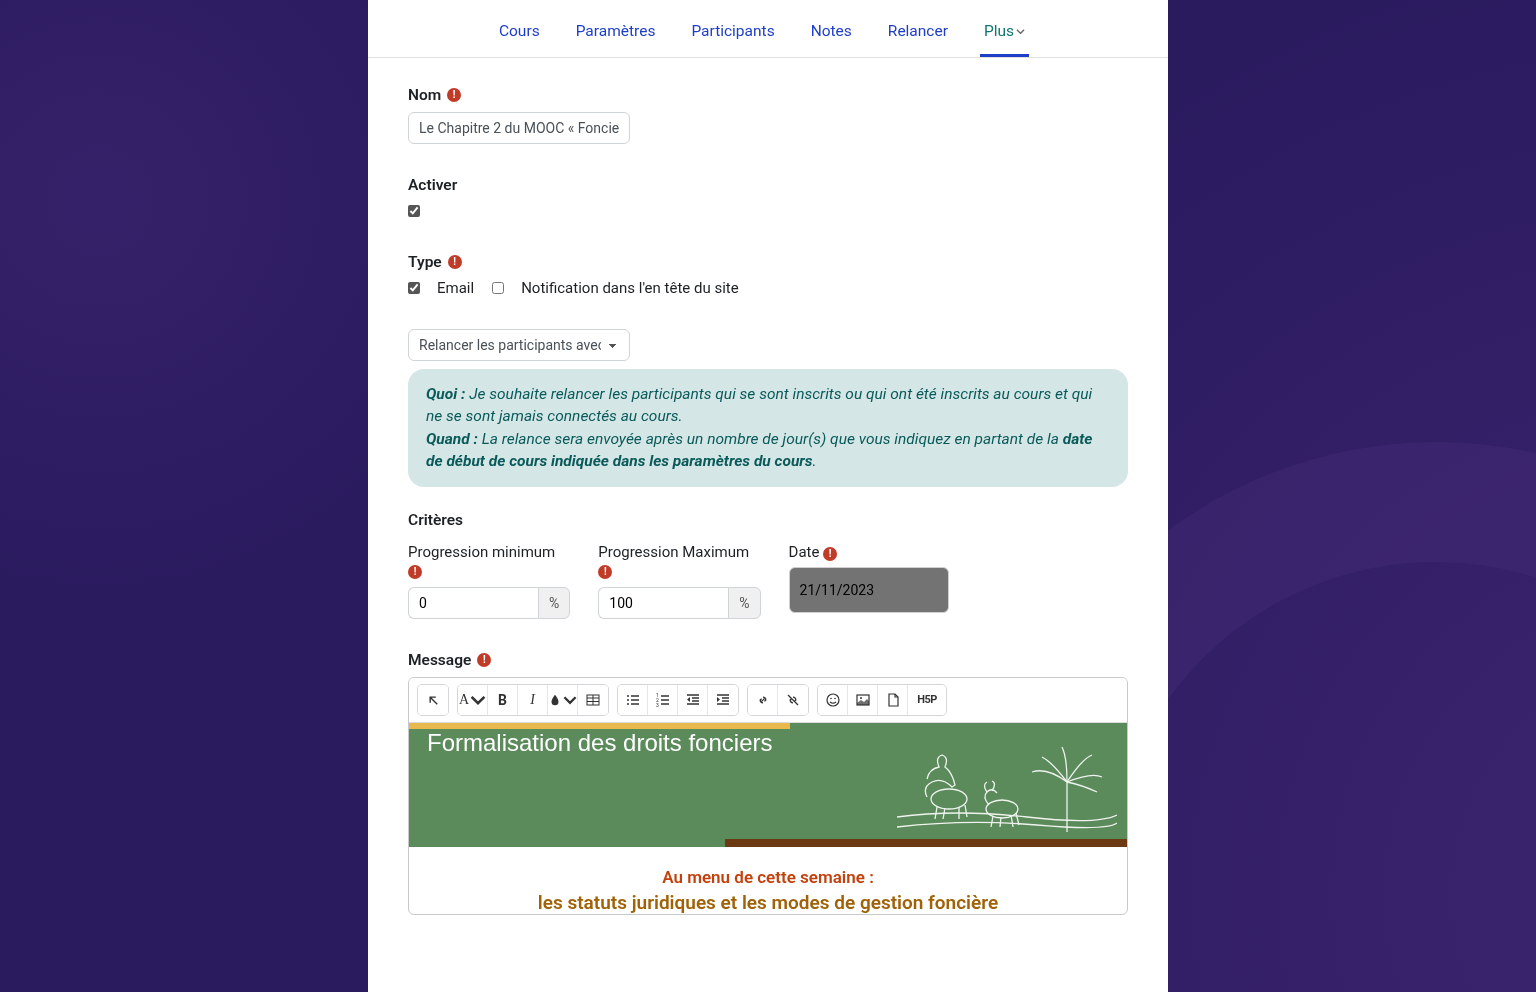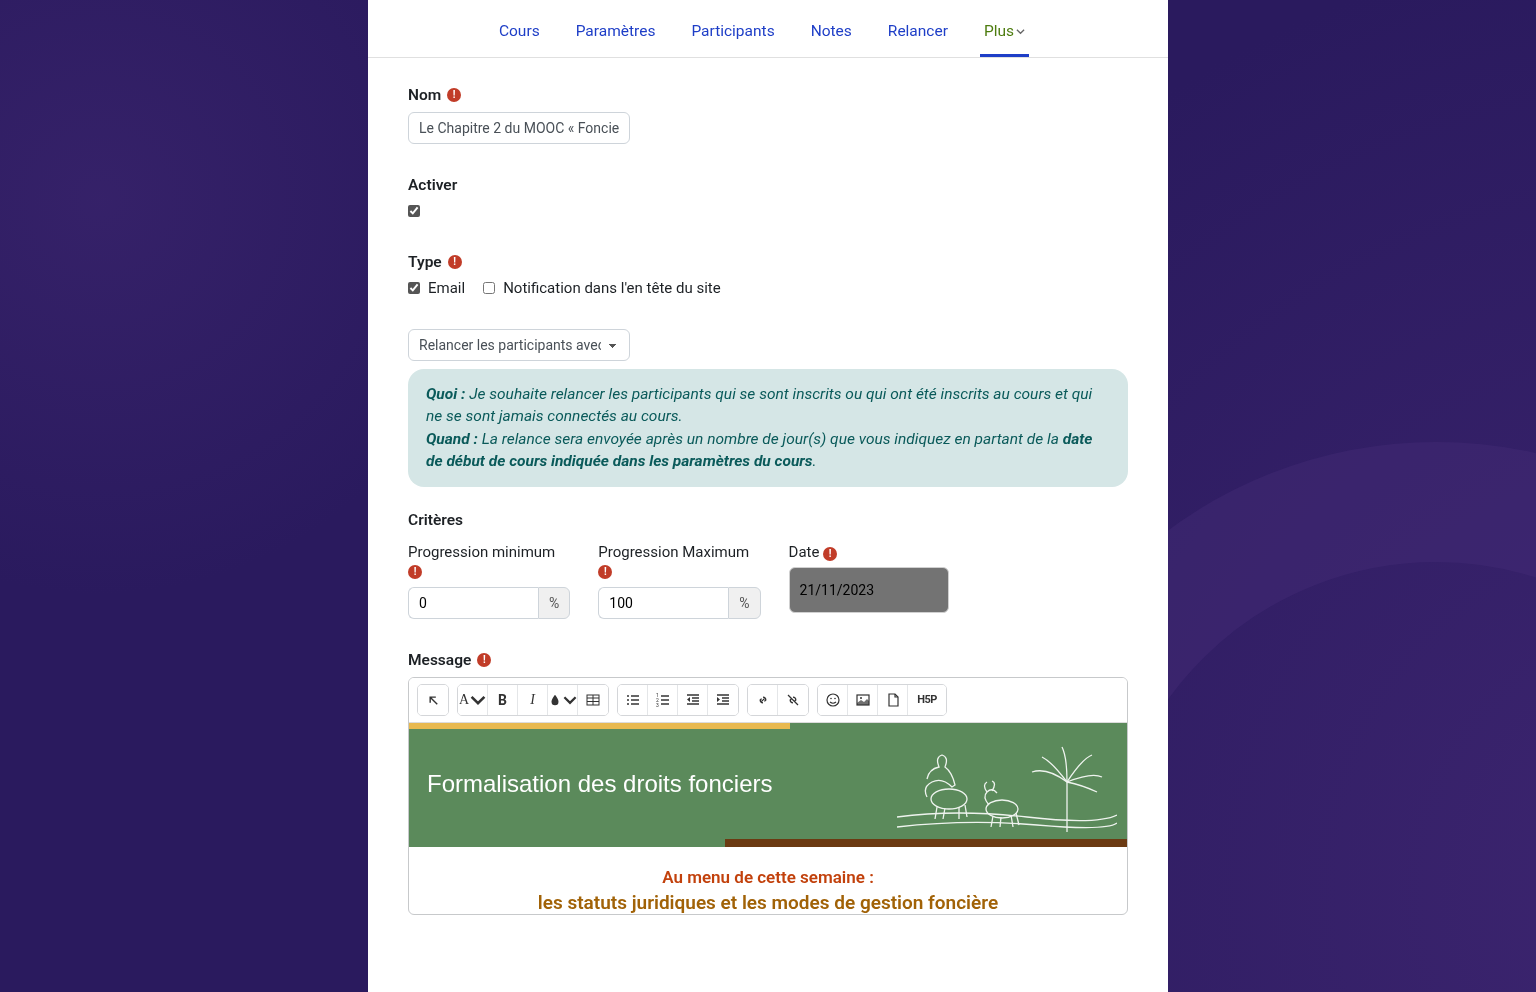--- a/index.html
+++ b/index.html
@@ -41,21 +41,21 @@
     border-bottom: 1px solid #e0e0e0;
     justify-content: center;
   }
   .tab {
     padding: 10px 4px 14px 4px;
     font-size: 15.5px;
     color: #1e3ec7;
     cursor: pointer;
     border-bottom: 3px solid transparent;
   }
-  .tab.more { color: #4d7c0f; position: relative; border-bottom-color: #1e3ec7; }
+  .tab.more { color: #0f766e; position: relative; border-bottom-color: #1e3ec7; }
   .tab.more .chev {
     display: inline-block;
     margin-left: 2px;
   }
   .content {
     padding: 28px 40px 0 40px;
   }
   .field-label {
     font-size: 15.5px;
     font-weight: 600;
@@ -101,21 +101,21 @@
     width: 12px; height: 12px;
     accent-color: #555;
   }
   .check-row {
     display: flex;
     gap: 18px;
     align-items: center;
     font-size: 15px;
     margin-top: 6px;
   }
-  .check-row label { display: flex; align-items: center; gap: 8px; }
+  .check-row label { display: flex; align-items: center; gap: 17px; }
   .info-box {
     background: #d5e6e6;
     border-radius: 16px;
     padding: 14px 18px;
     font-size: 15.5px;
     color: #0a5a5a;
     font-style: italic;
     line-height: 1.45;
     margin-top: 8px;
   }
@@ -204,21 +204,21 @@
     height: 6px;
     display: flex;
   }
   .accent-bar .a1 { background: #e8b94f; flex: 0 0 53%; }
   .accent-bar .a2 { background: #5b8a5b; flex: 1; }
   .banner {
     background: #5b8a5b;
     height: 110px;
     position: relative;
     display: flex;
-    align-items: center;
+    align-items: flex-start;
     padding-left: 18px;
     overflow: hidden;
   }
   .banner-title {
     color: #fff;
     font-size: 24px;
     font-weight: 300;
     font-family: "Segoe UI Light", sans-serif;
   }
   .illus {

